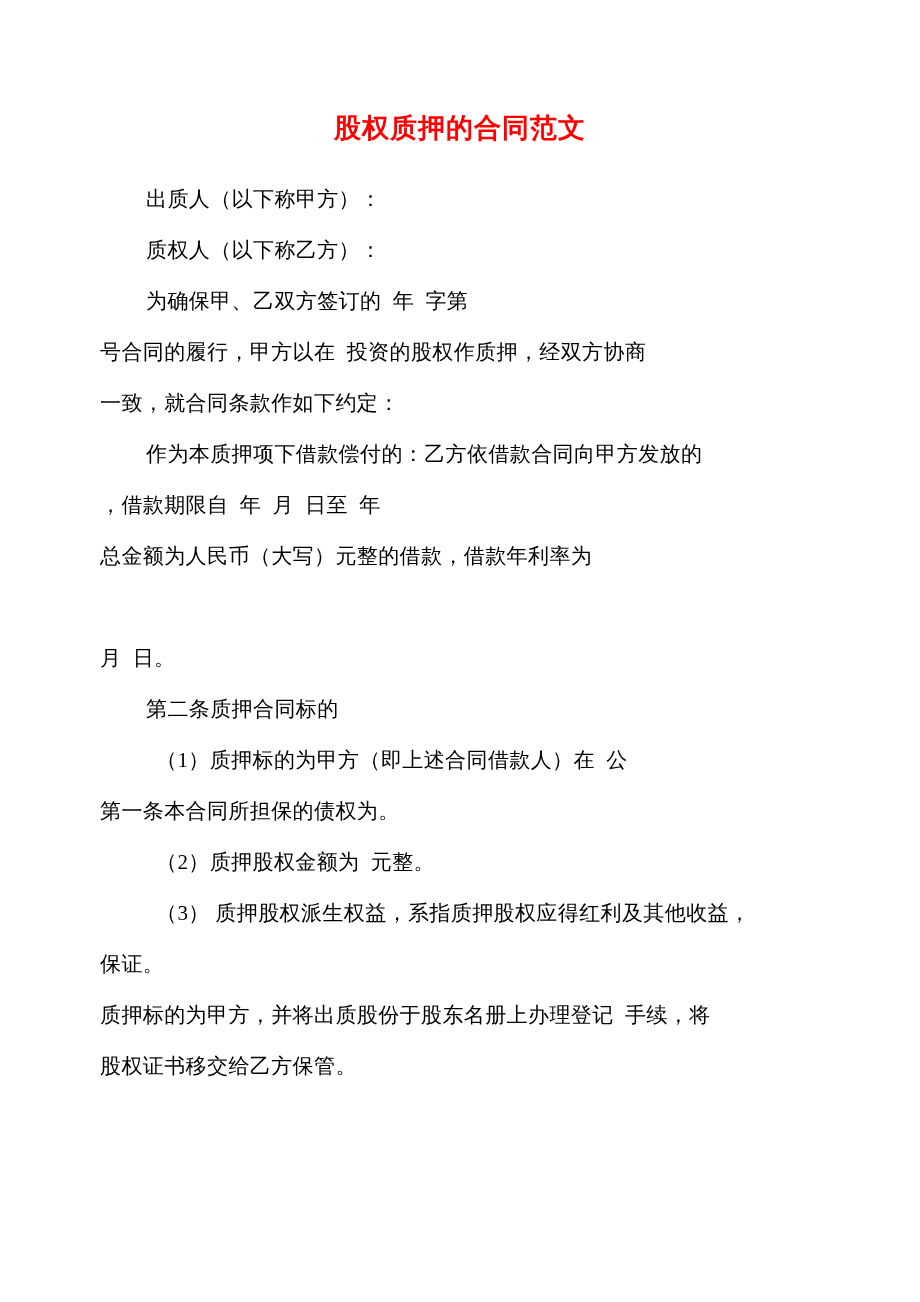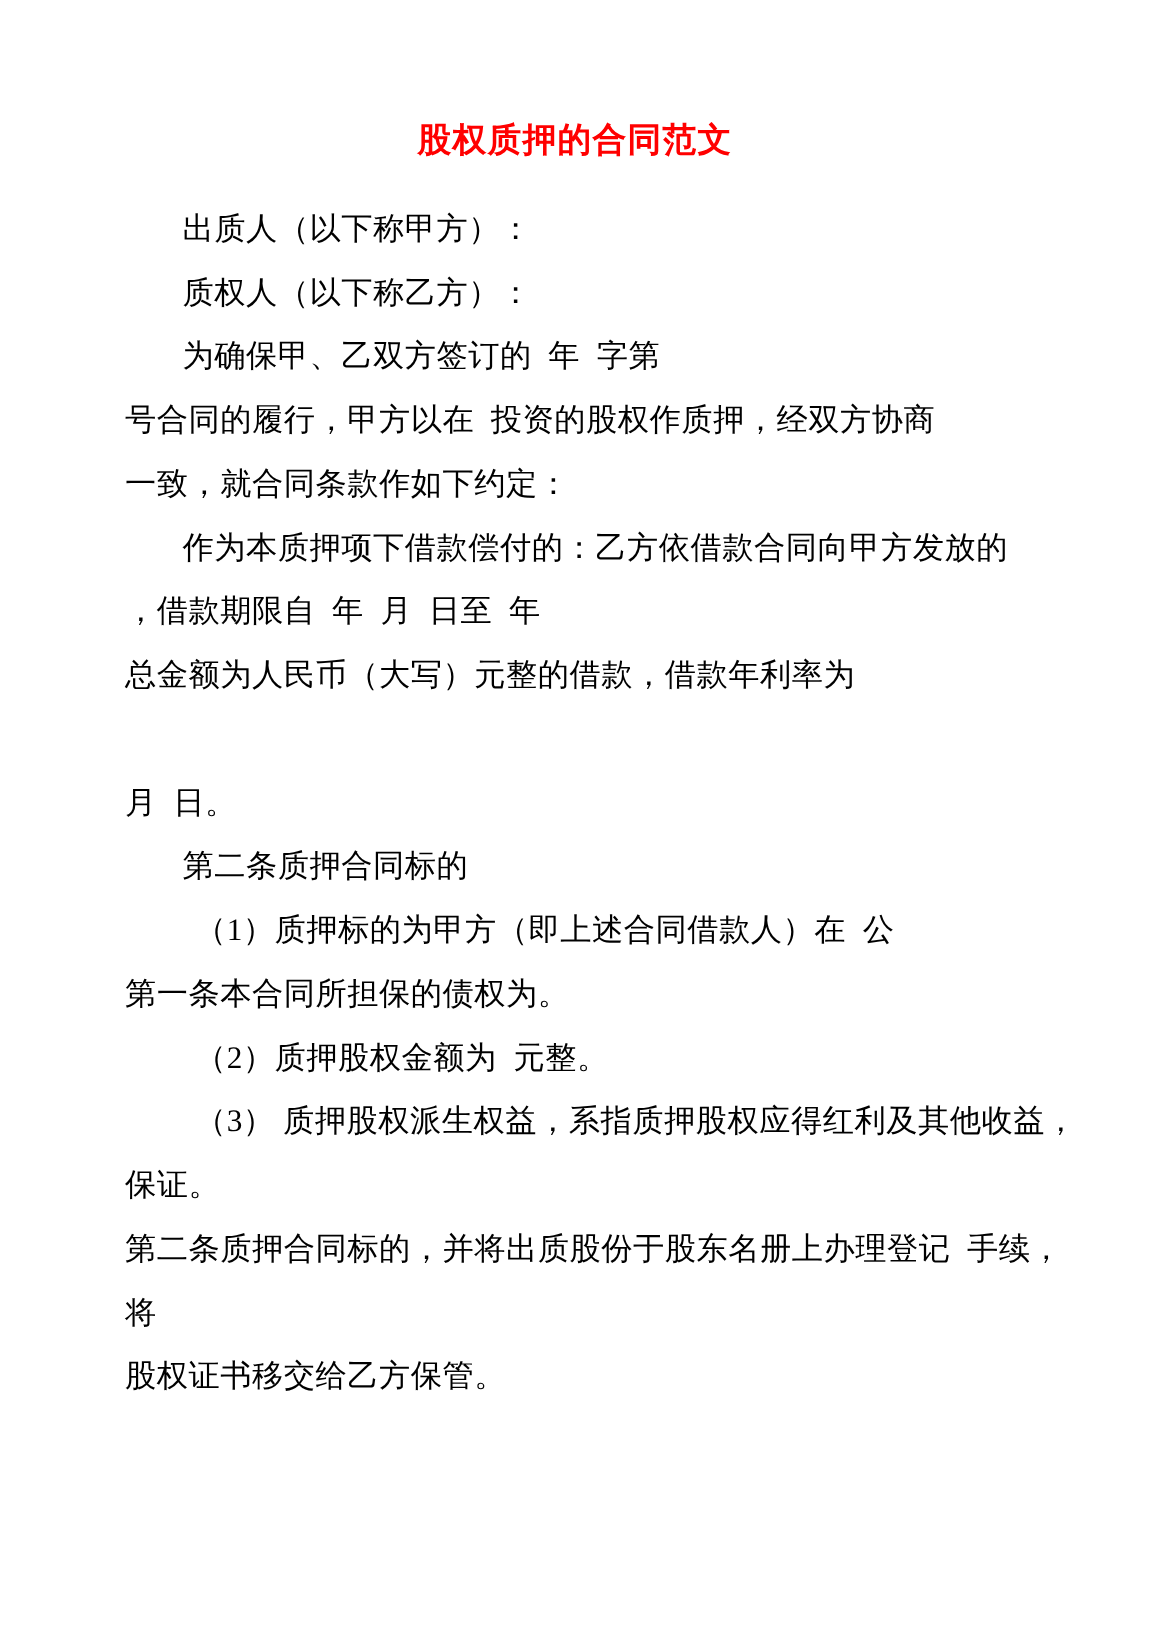--- a/index.html
+++ b/index.html
@@ -21,30 +21,30 @@
     box-sizing: border-box;
     padding: 0;
     position: relative;
   }
   .doc-title {
     color: #ff0000;
     font-weight: bold;
     font-size: 27px;
     text-align: center;
     letter-spacing: 1px;
-    margin: 0;
+    margin: 16px;
     padding-top: 96px;
     line-height: 1.2;
     font-family: "Liberation Sans", "DejaVu Sans", sans-serif;
   }
   .body-text {
     margin-top: 30px;
     padding-left: 100px;
     padding-right: 46px;
-    font-size: 25px;
+    font-size: 21px;
     line-height: 51px;
     letter-spacing: 0.4px;
   }
   .para {
     margin: 0;
     text-indent: 0;
     white-space: pre-wrap;
   }
   .indent {
     padding-left: 46px;
@@ -73,17 +73,17 @@
     <p class="para">，借款期限自  年  月  日至  年</p>
     <p class="para">总金额为人民币（大写）元整的借款，借款年利率为</p>
     <div class="gap-line"></div>
     <p class="para">月  日。</p>
     <p class="para indent">第二条质押合同标的</p>
     <p class="para indent2">（1）质押标的为甲方（即上述合同借款人）在  公</p>
     <p class="para">第一条本合同所担保的债权为。</p>
     <p class="para indent2">（2）质押股权金额为  元整。</p>
     <p class="para indent2">（3） 质押股权派生权益，系指质押股权应得红利及其他收益，</p>
     <p class="para">保证。</p>
-    <p class="para">第二条质押合同标的，并将出质股份于股东名册上办理登记  手续，将</p>
+    <p class="para">质押标的为甲方，并将出质股份于股东名册上办理登记  手续，将</p>
     <p class="para">股权证书移交给乙方保管。</p>
   </div>
 
 </div>
 
 </body></html>

